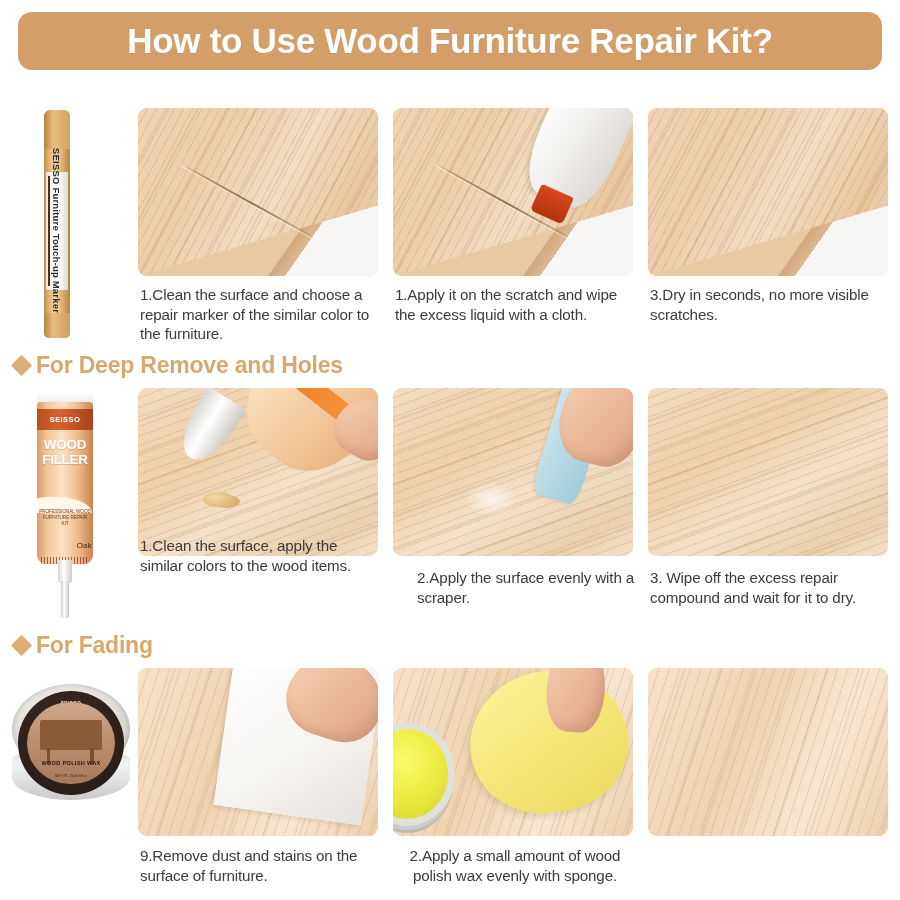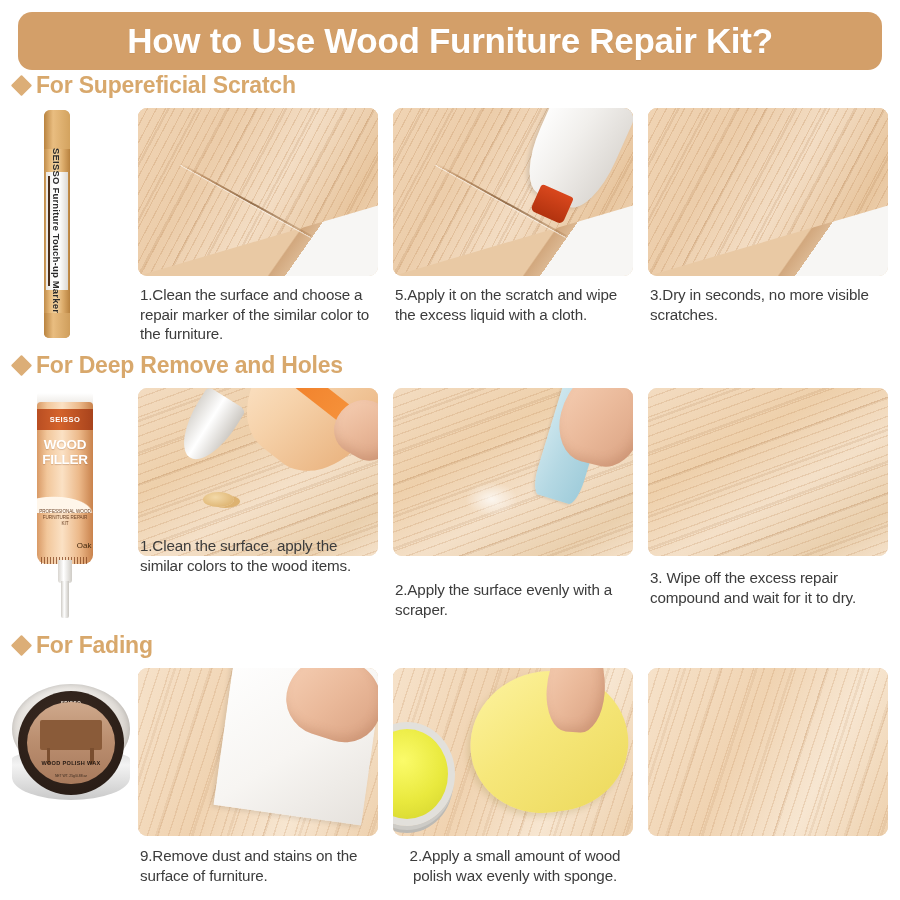--- a/index.html
+++ b/index.html
@@ -320,24 +320,20 @@
 </style>
 </head>
 <body>
 
 <div class="page">
 
   <div class="banner">
     <div class="banner-title">How to Use Wood Furniture Repair Kit?</div>
   </div>
 
-  <div class="sec-head" style="top:72px;">
-    <span class="diamond"></span>
-    <span class="sec-title">For Supereficial Scratch</span>
-  </div>
 
   <div class="pen" style="left:44px; top:110px; width:26px; height:228px;">
     <div class="barrel"></div>
     <div class="tipcap"></div>
     <div class="btm"></div>
     <div class="label">
       <div class="ltext">
         <span class="vtxt"><span>SEISSO</span>&nbsp;<span>Furniture Touch-up Marker</span></span>
       </div>
     </div>
@@ -356,21 +352,21 @@
     <div class="marker-pen-prop">
       <div class="marker-tip"></div>
     </div>
   </div>
   <div class="photo" style="left:648px; top:108px; width:240px; height:168px;">
     <div class="board-edge"></div>
     <div class="wood-a" style="clip-path: polygon(0 0, 100% 0, 100% 58%, 0 100%);"></div>
   </div>
 
   <div class="cap" style="left:140px; top:285px; width:240px;">1.Clean the surface and choose a repair marker of the similar color to the furniture.</div>
-  <div class="cap" style="left:395px; top:285px; width:240px;">5.Apply it on the scratch and wipe the excess liquid with a cloth.</div>
+  <div class="cap" style="left:395px; top:285px; width:240px;">1.Apply it on the scratch and wipe the excess liquid with a cloth.</div>
   <div class="cap" style="left:650px; top:285px; width:240px;">3.Dry in seconds, no more visible scratches.</div>
 
   <div class="sec-head" style="top:352px;">
     <span class="diamond"></span>
     <span class="sec-title">For Deep Remove and Holes</span>
   </div>
 
   <div class="tube" style="left:32px; top:388px; width:66px; height:232px;">
     <div class="crimp"></div>
     <div class="body"></div>
@@ -399,21 +395,21 @@
     <div class="wood-b"></div>
     <div style="position:absolute; left:30%; top:56%; width:22%; height:20%; background:radial-gradient(ellipse at 50% 50%, rgba(255,255,255,.75), rgba(255,255,255,0) 70%);"></div>
     <div class="scraper"></div>
     <div class="hand" style="right:-4%; top:-10%; width:34%; height:56%; transform:rotate(14deg);"></div>
   </div>
   <div class="photo" style="left:648px; top:388px; width:240px; height:168px;">
     <div class="wood-b"></div>
   </div>
 
   <div class="cap" style="left:140px; top:536px; width:240px;">1.Clean the surface, apply the similar colors to the wood items.</div>
-  <div class="cap" style="left:395px; top:568px; width:240px;margin-top:12px;">2.Apply the surface evenly with a scraper.</div>
+  <div class="cap" style="left:417px; top:568px; width:240px;">2.Apply the surface evenly with a scraper.</div>
   <div class="cap" style="left:650px; top:568px; width:240px;">3. Wipe off the excess repair compound and wait for it to dry.</div>
 
   <div class="sec-head" style="top:632px;">
     <span class="diamond"></span>
     <span class="sec-title">For Fading</span>
   </div>
 
   <div class="tin" style="left:12px; top:684px; width:118px; height:118px;">
     <div class="side"></div>
     <div class="lid"></div>

